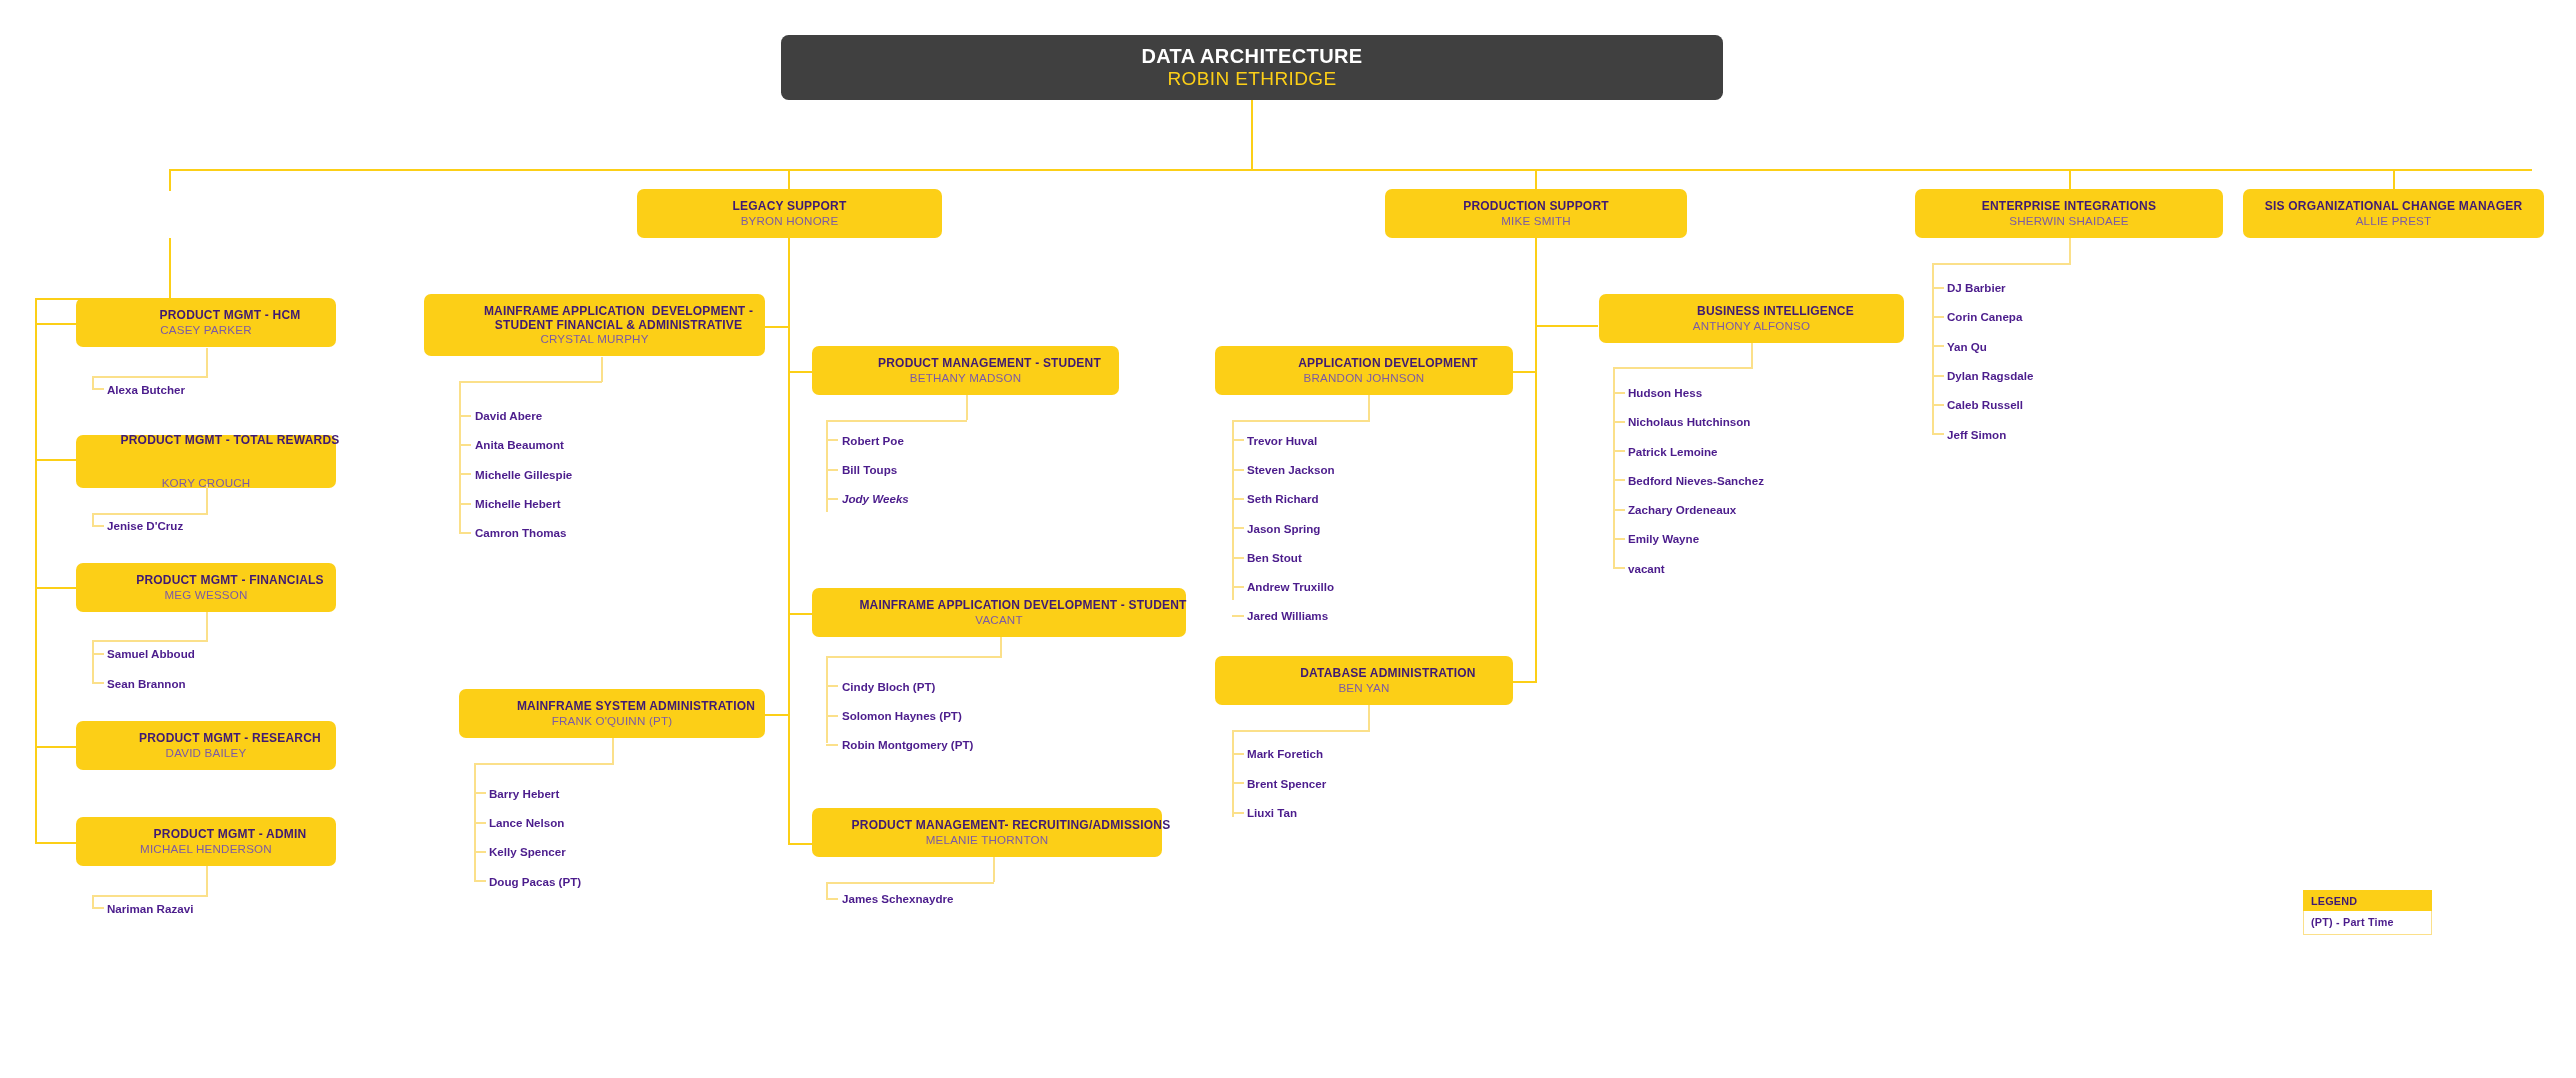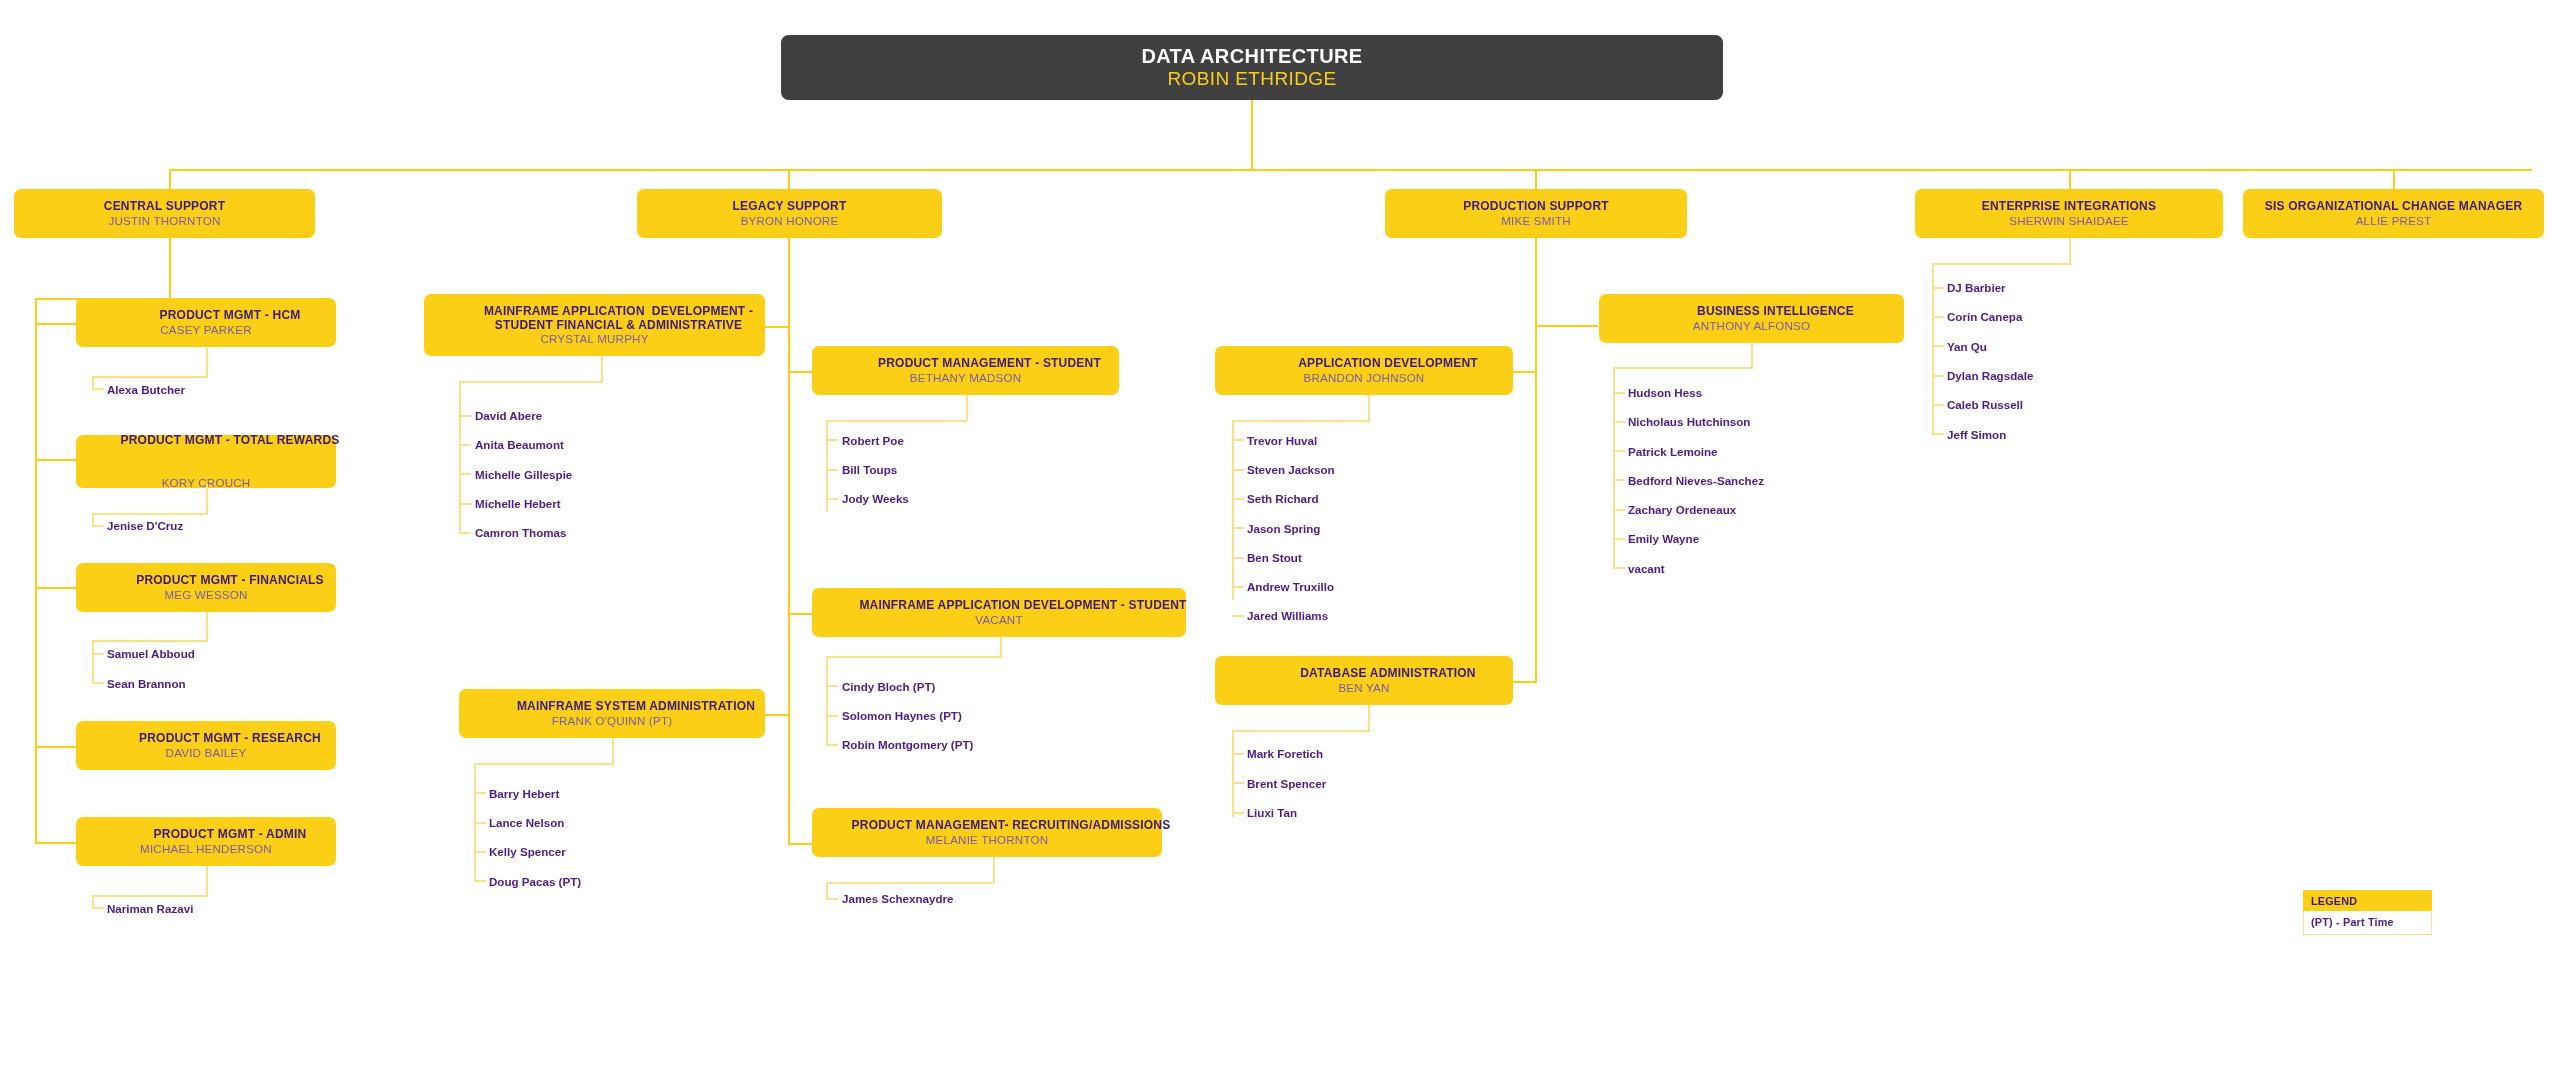--- a/index.html
+++ b/index.html
@@ -99,24 +99,20 @@
   </div>
 
   <div class="ln v" style="left:1251px;top:100px;height:69px;"></div>
   <div class="ln h" style="left:169px;top:169px;width:2363px;"></div>
   <div class="ln v" style="left:169px;top:169px;height:21.6px;"></div>
   <div class="ln v" style="left:788px;top:169px;height:21.6px;"></div>
   <div class="ln v" style="left:1535px;top:169px;height:21.6px;"></div>
   <div class="ln v" style="left:2069px;top:169px;height:21.6px;"></div>
   <div class="ln v" style="left:2393px;top:169px;height:21.6px;"></div>
 
-  <div class="node lv2" style="left:14px;top:189px;width:301px;height:49px;">
-    <div class="t">CENTRAL SUPPORT</div>
-    <div class="s">JUSTIN THORNTON</div>
-  </div>
 
   <div class="ln v" style="left:169px;top:238px;height:61px;"></div>
   <div class="ln h" style="left:35px;top:298px;width:136px;"></div>
   <div class="ln v" style="left:35px;top:298px;height:544px;"></div>
 
   <div class="ln h" style="left:35px;top:323px;width:41px;"></div>
   <div class="ln h" style="left:35px;top:459px;width:41px;"></div>
   <div class="ln h" style="left:35px;top:587px;width:41px;"></div>
   <div class="ln h" style="left:35px;top:746px;width:41px;"></div>
   <div class="ln h" style="left:35px;top:842px;width:41px;"></div>
@@ -205,21 +201,21 @@
     <div class="s">BETHANY MADSON</div>
   </div>
   <div class="ln thin v" style="left:966px;top:395px;height:25.4px;"></div>
   <div class="ln thin h" style="left:826px;top:420px;width:141px;"></div>
   <div class="ln thin v" style="left:826px;top:420px;height:92px;"></div>
   <div class="ln thin h" style="left:826px;top:439px;width:11.6px;"></div>
   <div class="ln thin h" style="left:826px;top:469px;width:11.6px;"></div>
   <div class="ln thin h" style="left:826px;top:498px;width:11.6px;"></div>
   <div class="leaf" style="left:842px;top:435px;">Robert Poe</div>
   <div class="leaf" style="left:842px;top:464px;">Bill Toups</div>
-  <div class="leaf" style="left:842px;top:493px;">Jody Weeks</div>
+  <div class="leaf" style="left:842px;top:493px;font-style:italic;">Jody Weeks</div>
 
   <div class="node lv3" style="left:459px;top:689px;width:306px;height:49px;">
     <div class="t">MAINFRAME SYSTEM ADMINISTRATION</div>
     <div class="s">FRANK O'QUINN (PT)</div>
   </div>
   <div class="ln thin v" style="left:612px;top:738px;height:25.4px;"></div>
   <div class="ln thin h" style="left:474px;top:763px;width:140px;"></div>
   <div class="ln thin v" style="left:474px;top:763px;height:117px;"></div>
   <div class="ln thin h" style="left:474px;top:792px;width:11.6px;"></div>
   <div class="ln thin h" style="left:474px;top:822px;width:11.6px;"></div>

